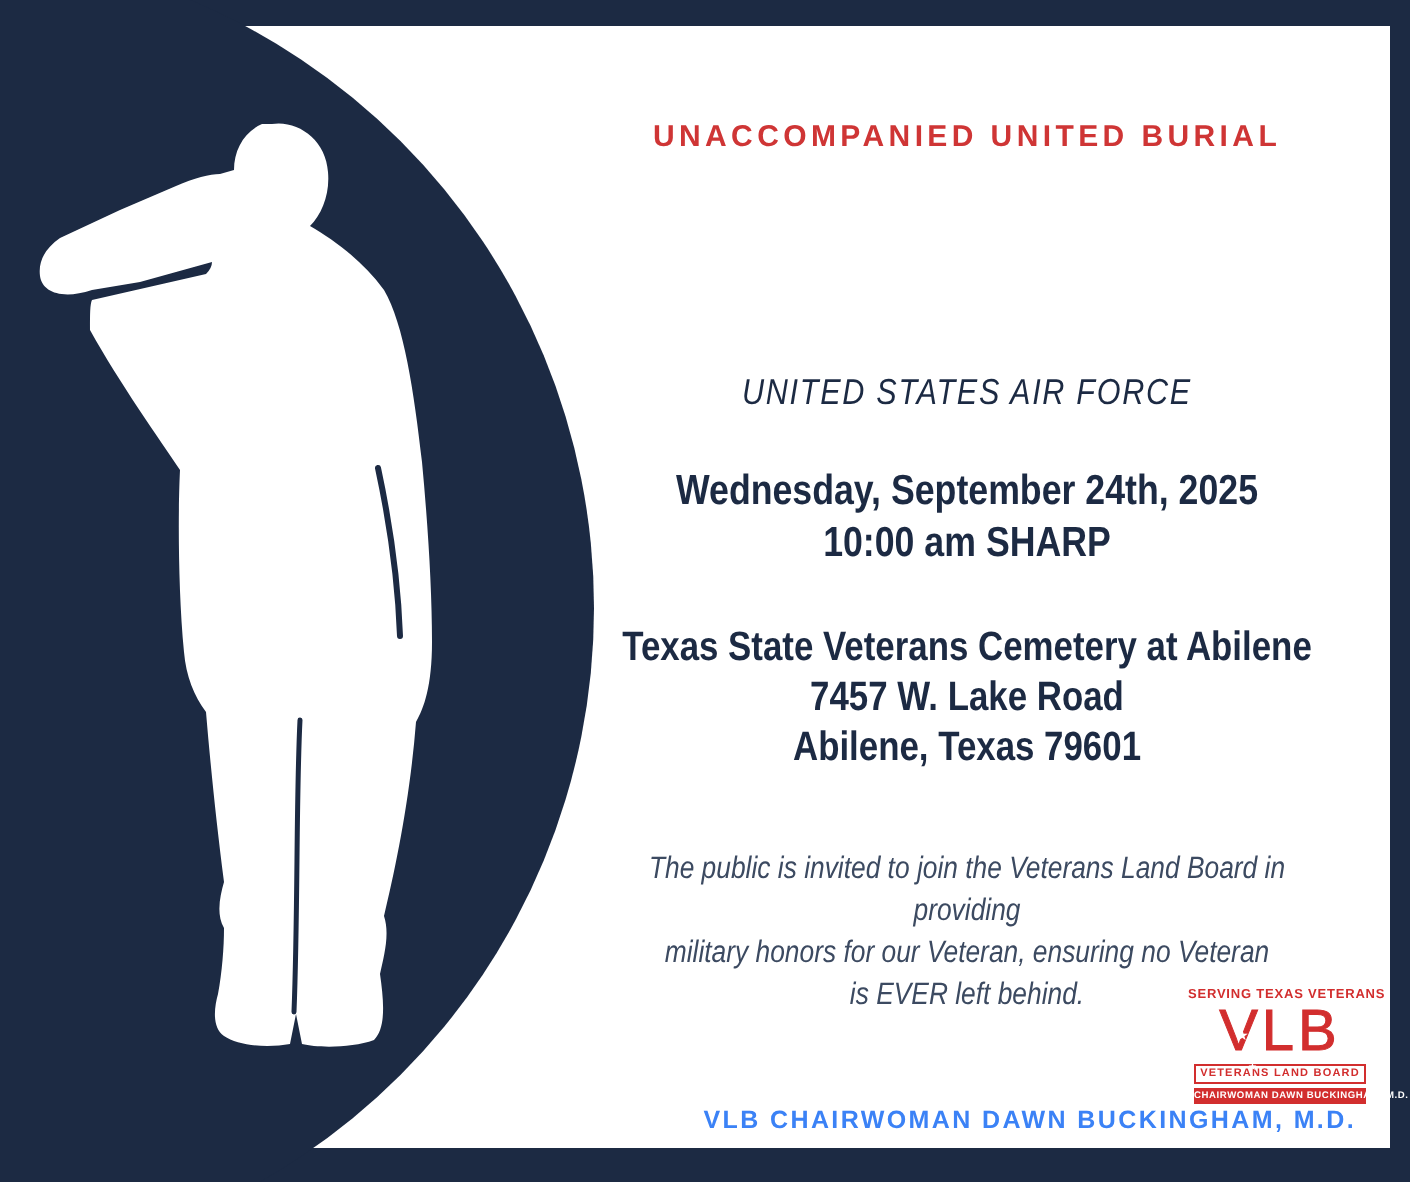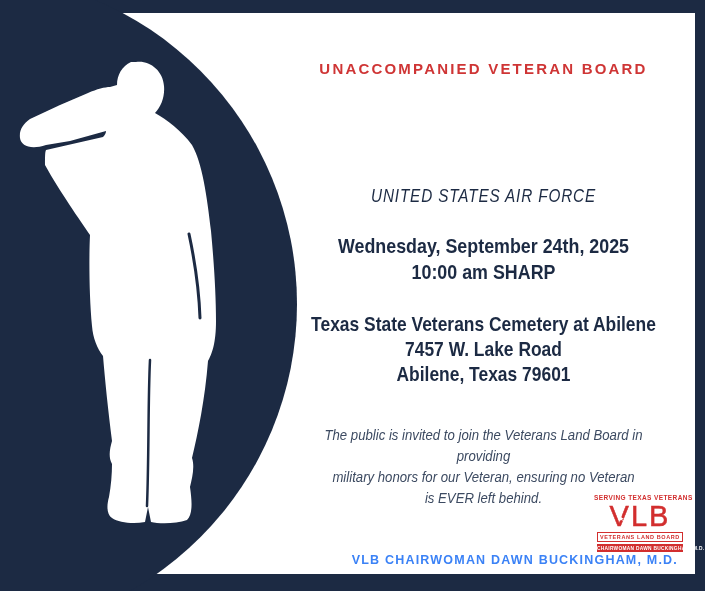--- a/index.html
+++ b/index.html
@@ -121,21 +121,21 @@
       C 97,89 105,87 110,87
       L 117,85
       C 117,75 122,66 131,62
       Z"></path>
     <path fill="none" stroke="#1C2A43" stroke-width="3" stroke-linecap="round" d="M 189,234 C 195,262 199,290 200,318"></path>
     <path fill="none" stroke="#1C2A43" stroke-width="2.5" stroke-linecap="round" d="M 150,360 C 148,400 149,455 147,506"></path>
   </svg>
 
   <div class="content">
 
-    <div class="eyebrow">UNACCOMPANIED VETERAN BOARD</div>
+    <div class="eyebrow">UNACCOMPANIED UNITED BURIAL</div>
 
 
     <div class="branch condensed">UNITED STATES AIR FORCE</div>
 
     <div class="datetime condensed">
       <div>Wednesday, September 24th, 2025</div>
       <div>10:00 am SHARP</div>
     </div>
 
     <div class="location condensed">

